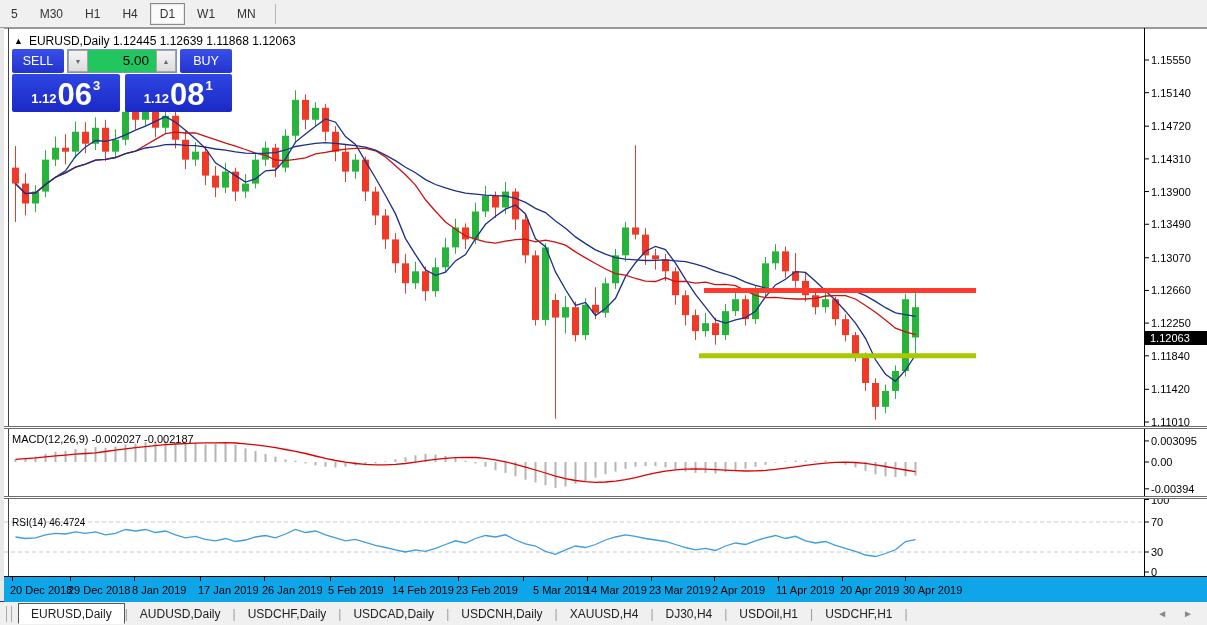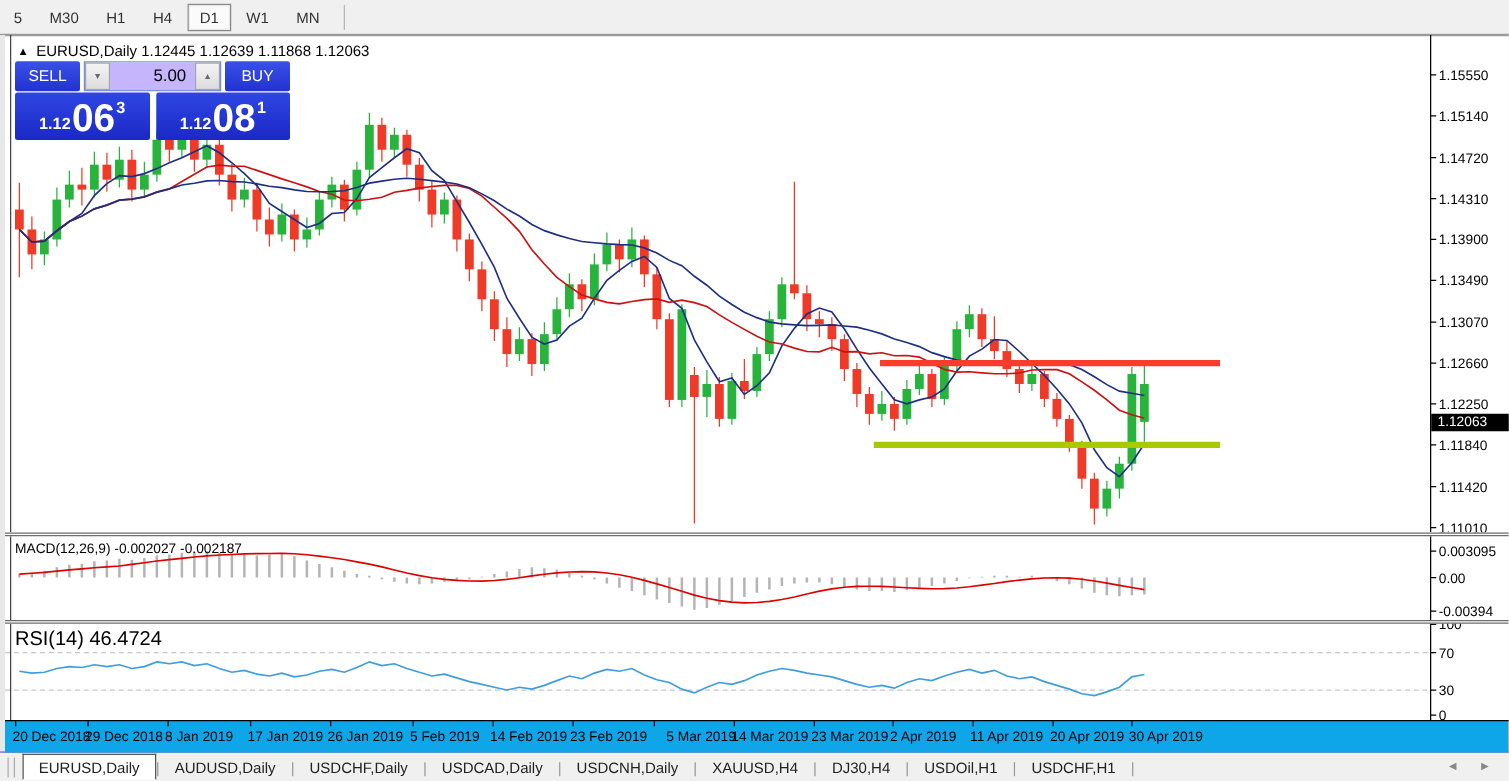--- a/index.html
+++ b/index.html
@@ -17,36 +17,36 @@
   #svg-main{top:0;}
   #svg-macd{top:401px;}
   #svg-rsi{top:471px;}
   .splitter{position:absolute;left:0;width:100%;height:1px;border-top:1px solid #6d6d6d;
             border-bottom:1px solid #6d6d6d;background:#fff;}
   #split1{top:398px;} #split2{top:468px;}
   .pane-label{position:absolute;font-size:12px;color:#000;}
   #chart-title{top:6px;left:10px;display:flex;align-items:center;}
   #chart-title .tri{font-size:9px;margin-right:6px;color:#000;}
   #macd-label{top:405px;left:8px;font-size:11px;}
-  #rsi-label{top:475px;left:8px;font-size:16px;}
+  #rsi-label{top:489px;left:8px;font-size:10px;}
   .xaxis{position:absolute;top:548px;left:0;width:100%;height:25px;background:#0ea5e9;
          border-top:1px solid #000;}
   .xaxis .tick{position:absolute;top:0;width:1px;height:4px;background:#000;}
   .xaxis .dlabel{position:absolute;top:7px;font-size:11px;color:#000;white-space:nowrap;}
   .price-badge{position:absolute;left:1141px;width:58px;height:14px;background:#000;color:#fff;
                font-size:11px;line-height:14px;padding-left:5px;z-index:5;}
   
   .trade{position:absolute;left:8px;top:21px;width:220px;z-index:6;}
   .trow1{display:flex;height:24px;}
   .blue-btn{background:linear-gradient(#3a50e8,#2233cf);color:#fff;font-size:12.5px;
             display:flex;align-items:center;justify-content:center;width:52px;border-radius:2px;}
   .spin{flex:1;display:flex;margin:0 3px;border:1px solid #7d8fd8;background:#fff;box-sizing:border-box;}
   .spin-btn{width:18px;background:linear-gradient(#f4f4f4,#dcdcdc);border:1px solid #a5a5a5;
             color:#667;font-size:7px;display:flex;align-items:center;justify-content:center;}
-  .vol{flex:1;background:#c4b5fd;text-align:right;padding-right:7px;font-size:13.5px;
+  .vol{flex:1;background:#22c55e;text-align:right;padding-right:7px;font-size:13.5px;
        line-height:22px;color:#000;padding-left:27px;}
   .trow2{display:flex;height:38px;margin-top:1px;}
   .price-box{flex:1;background:linear-gradient(#2e46e2,#1b28c6);color:#fff;display:flex;
              align-items:flex-end;justify-content:center;padding:1px 3px 4px;border-radius:2px;}
   .price-box.sell{margin-right:5px;}
   .p-small{font-size:13px;font-weight:bold;margin-bottom:2px;}
   .p-big{font-size:31px;font-weight:bold;line-height:0.85;margin:0 1px;}
   .p-sup{font-size:13px;font-weight:bold;align-self:flex-start;margin-top:3px;}
   
   .tabbar{height:23px;background:#f0f0f0;border-top:1px solid #4c1d95;display:flex;

